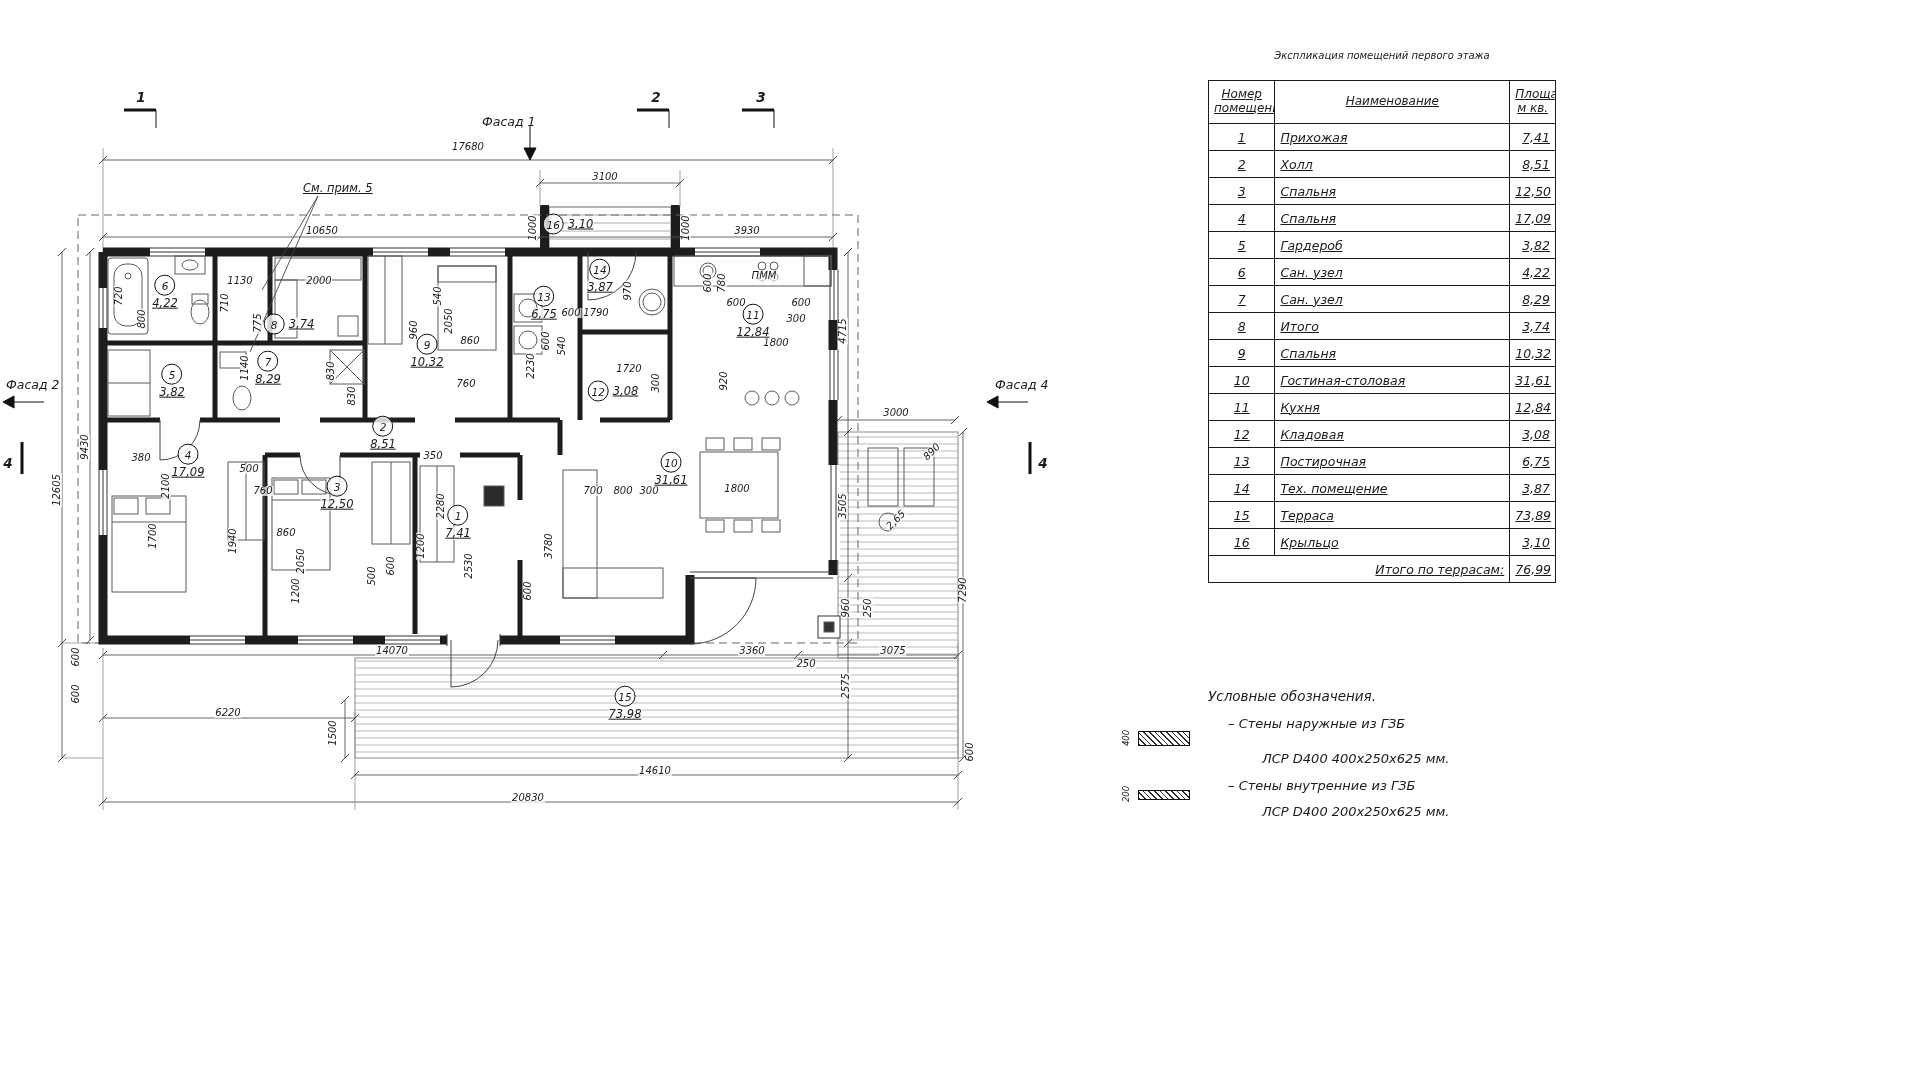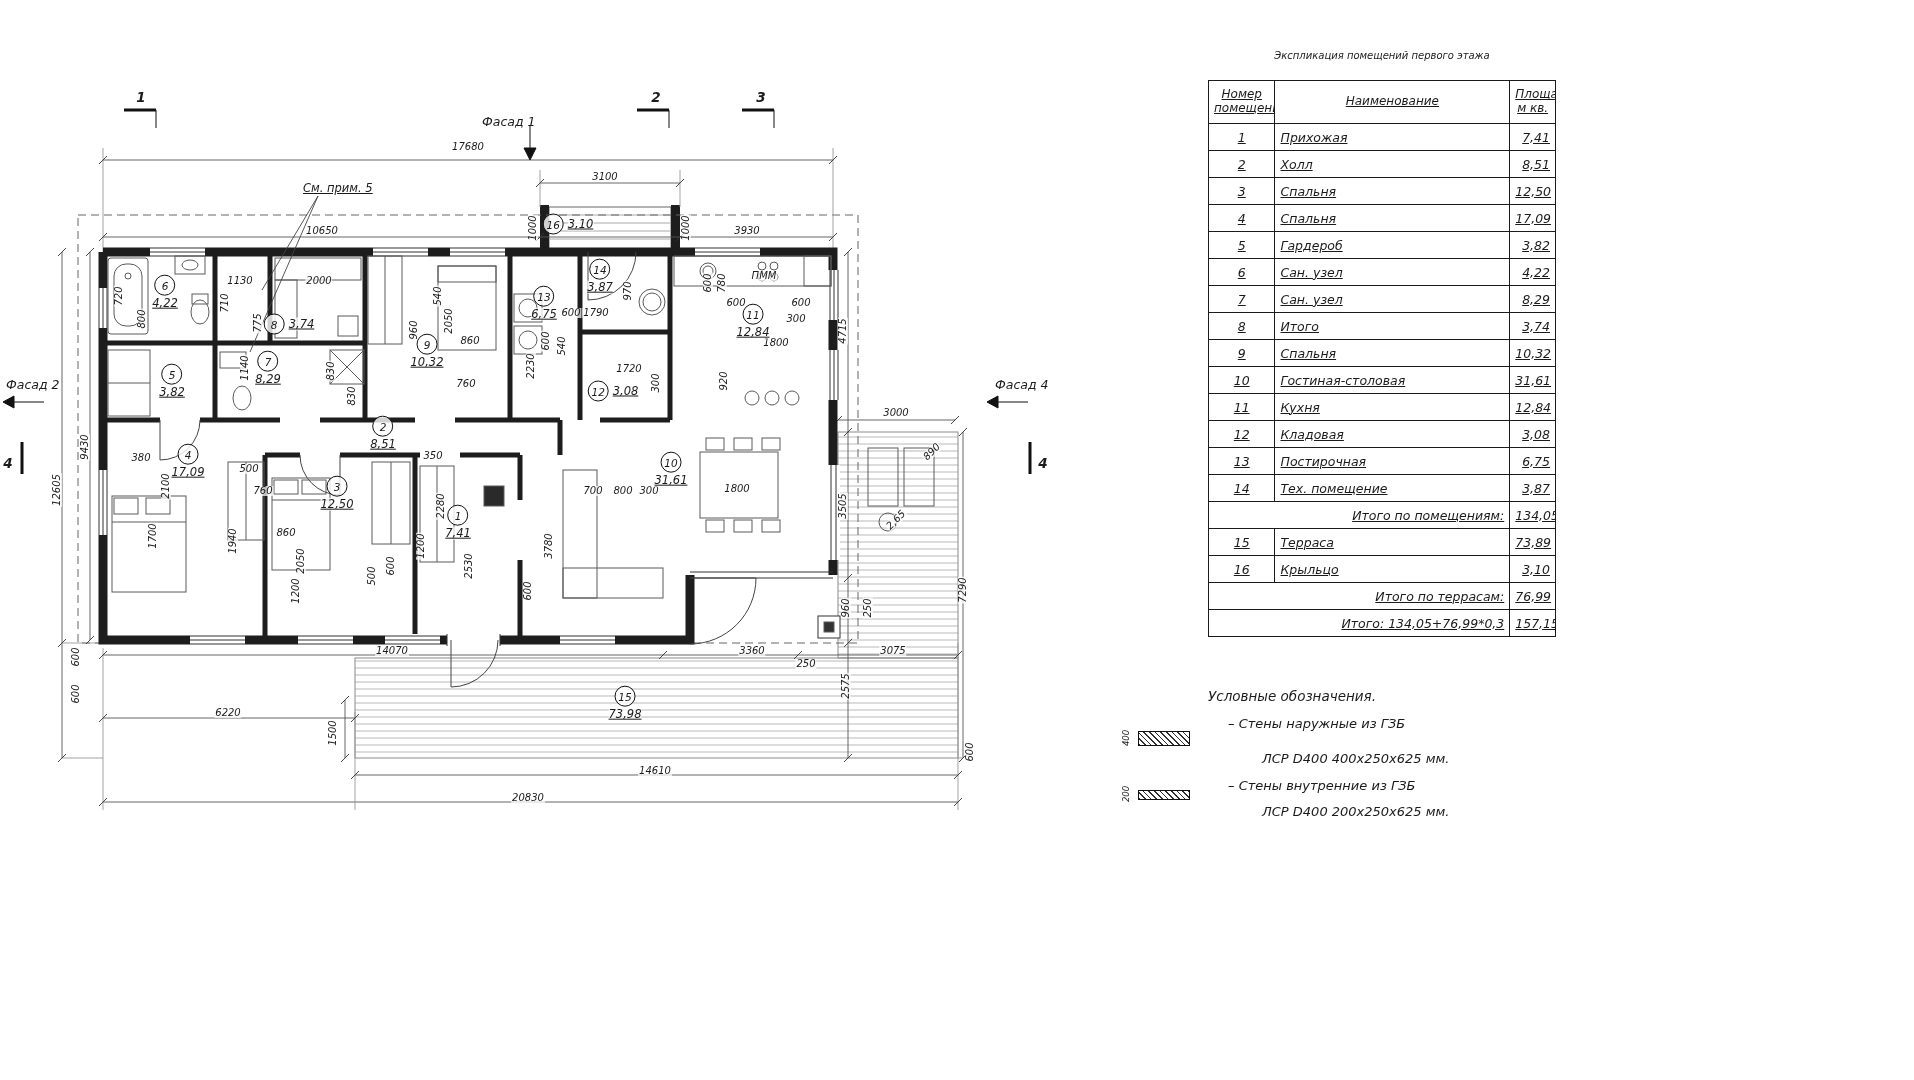--- a/index.html
+++ b/index.html
@@ -443,40 +443,32 @@
           <td class="cnum">13</td>
           <td class="cname">Постирочная</td>
           <td class="carea">6,75</td>
         </tr>
         <tr>
           <td class="cnum">14</td>
           <td class="cname">Тех.  помещение</td>
           <td class="carea">3,87</td>
         </tr>
         <tr>
-          <td colspan="2" class="total-label">Итого  по  помещениям:</td>
-          <td class="carea">134,05</td>
-        </tr>
-        <tr>
           <td class="cnum">15</td>
           <td class="cname">Терраса</td>
           <td class="carea">73,89</td>
         </tr>
         <tr>
           <td class="cnum">16</td>
           <td class="cname">Крыльцо</td>
           <td class="carea">3,10</td>
         </tr>
         <tr>
           <td colspan="2" class="total-label">Итого  по  террасам:</td>
           <td class="carea">76,99</td>
-        </tr>
-        <tr>
-          <td colspan="2" class="total-label">Итого:  134,05+76,99*0,3</td>
-          <td class="carea">157,15</td>
         </tr>
       </tbody>
   </table>
 
   <div class="legend-title">Условные  обозначения.</div>
 
   <div class="swatch" style="left:1138px;top:731px;width:50px;height:13px;"></div>
   <div class="swatch-label" style="left:1126px;top:738px;">400</div>
   <div class="legend-line" style="left:1228px;top:716px;">–    Стены  наружные  из  ГЗБ</div>
   <div class="legend-line" style="left:1262px;top:751px;">ЛСР  D400  400х250х625  мм.</div>

